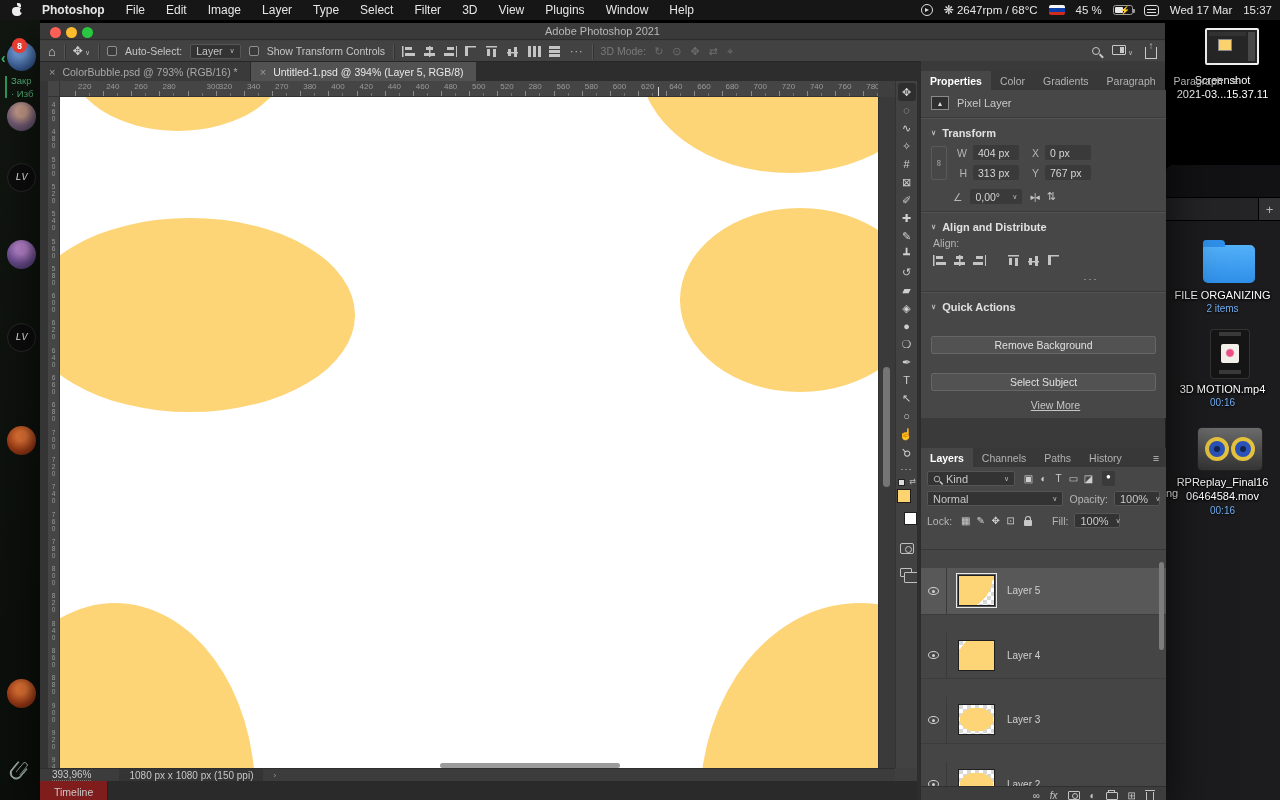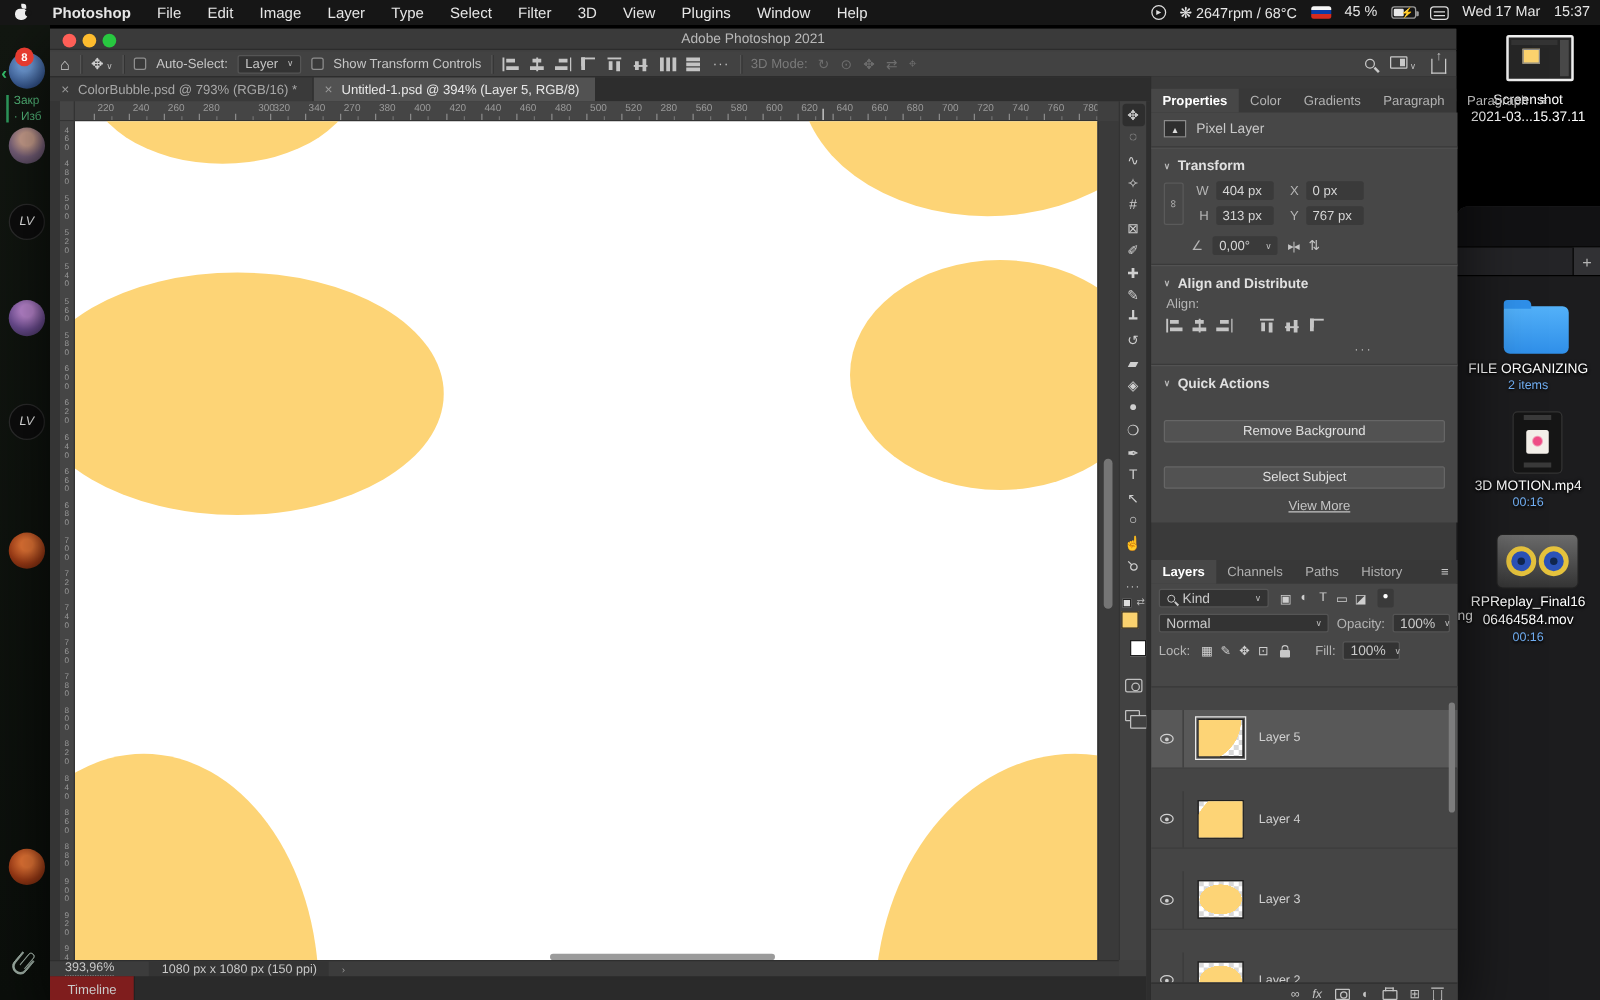--- a/index.html
+++ b/index.html
@@ -37,21 +37,21 @@
                color:#fff; font-size:9px; font-weight:bold; display:flex; align-items:center; justify-content:center; z-index:3; }
   .msg-back { position:absolute; left:1px; top:30px; color:#35c06c; font-size:14px; font-weight:bold; }
   .av { position:absolute; left:7px; width:29px; height:29px; border-radius:50%; }
   .av-blue { top:22px; background:radial-gradient(circle at 45% 35%, #6f9cd8 20%, #35568e 70%, #1e3257 100%); }
   .msg-line { position:absolute; left:5px; top:56px; width:2px; height:22px; background:#2f9e5f; }
   .msg-txt { position:absolute; left:11px; color:#55bd7d; font-size:9.5px; white-space:nowrap; }
   .msg-txt.l1 { top:55px; }
   .msg-txt.l2 { top:68px; }
   .av-p1 { top:82px;  background:radial-gradient(circle at 50% 32%, #cfa391 22%, #77607a 58%, #463c52 100%); }
   .av-lv1 { top:143px; } .av-lv2 { top:303px; }
-  .av-lv { background:#0d0d0d; border:1px solid #2c2c2c; color:#f2f2f2; font-family:Liberation Sans, sans-serif;
+  .av-lv { background:#0d0d0d; border:1px solid #2c2c2c; color:#f2f2f2; font-family:Liberation Mono, monospace;
            font-style:italic; font-size:10px; display:flex; align-items:center; justify-content:center; }
   .av-p2 { top:220px; background:radial-gradient(circle at 50% 30%, #c08ad6 20%, #6e4e94 60%, #3c2f55 100%); }
   .av-o1 { top:406px; } .av-o2 { top:659px; }
   .av-or { background:radial-gradient(circle at 50% 35%, #ef7a38 20%, #a03c16 62%, #5c1f0a 100%); }
   .clip { position:absolute; left:11px; top:743px; width:13px; height:17px; border:2px solid #9fb0a6;
           border-top:none; border-radius:0 0 8px 8px; transform:rotate(40deg); }
   .clip::before { content:""; position:absolute; left:2.5px; top:-4px; width:4px; height:13px; border:1.5px solid #9fb0a6; border-bottom:none; border-radius:4px 4px 0 0; }
 
   
   .desk { position:absolute; left:1165px; top:20px; width:115px; height:780px; }

